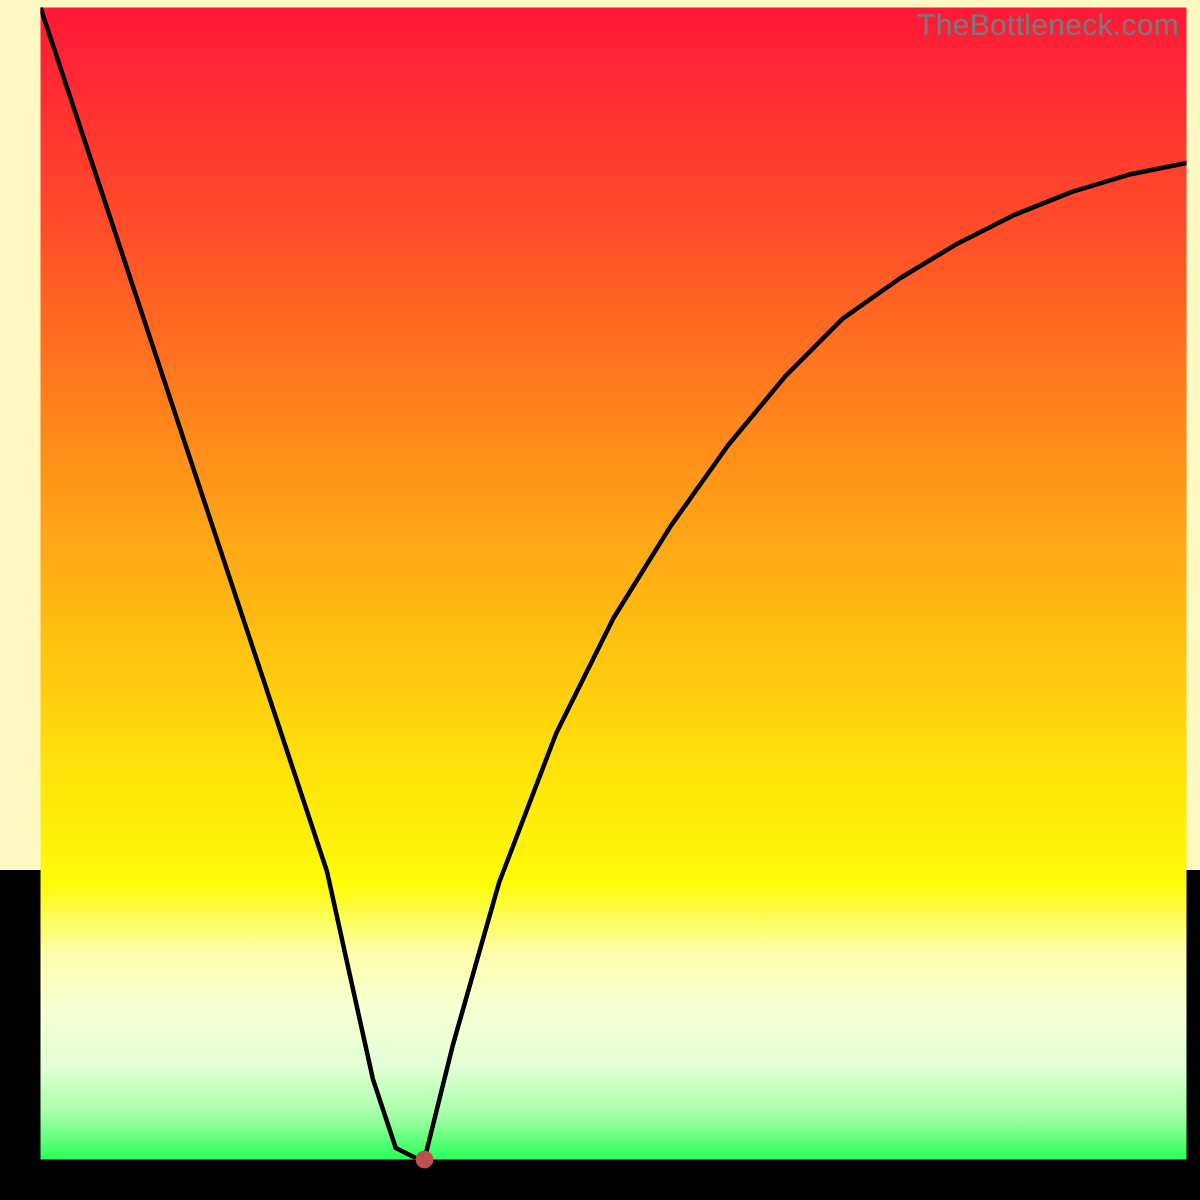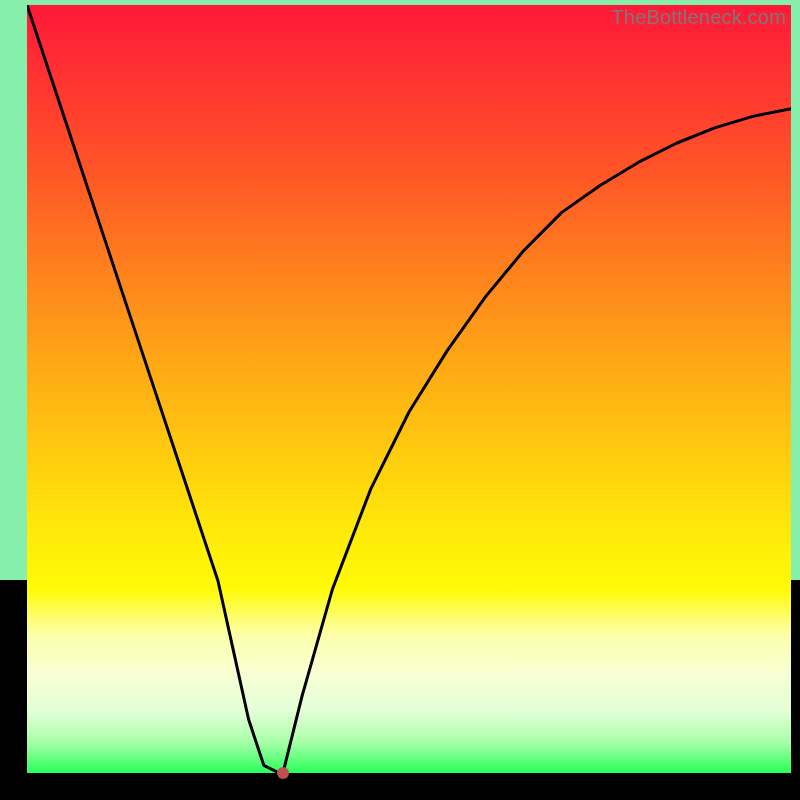--- a/index.html
+++ b/index.html
@@ -1,21 +1,21 @@
 <!DOCTYPE html>
 <html><head>
 <meta charset="utf-8">
 <style>
   * { margin: 0; padding: 0; box-sizing: border-box; }
   html, body { width: 800px; height: 800px; overflow: hidden; background: #000; }
   .frame {
     position: absolute;
     left: 0; top: 0;
     width: 800px; height: 580px;
-    background: #86efac;
+    background: #fef9c3;
   }
   .plot-area {
     position: absolute;
     left: 27px;
     top: 5px;
     width: 764px;
     height: 768px;
     background: linear-gradient(to bottom,
       #ff1838 0%,
       #ff2f33 8%,

